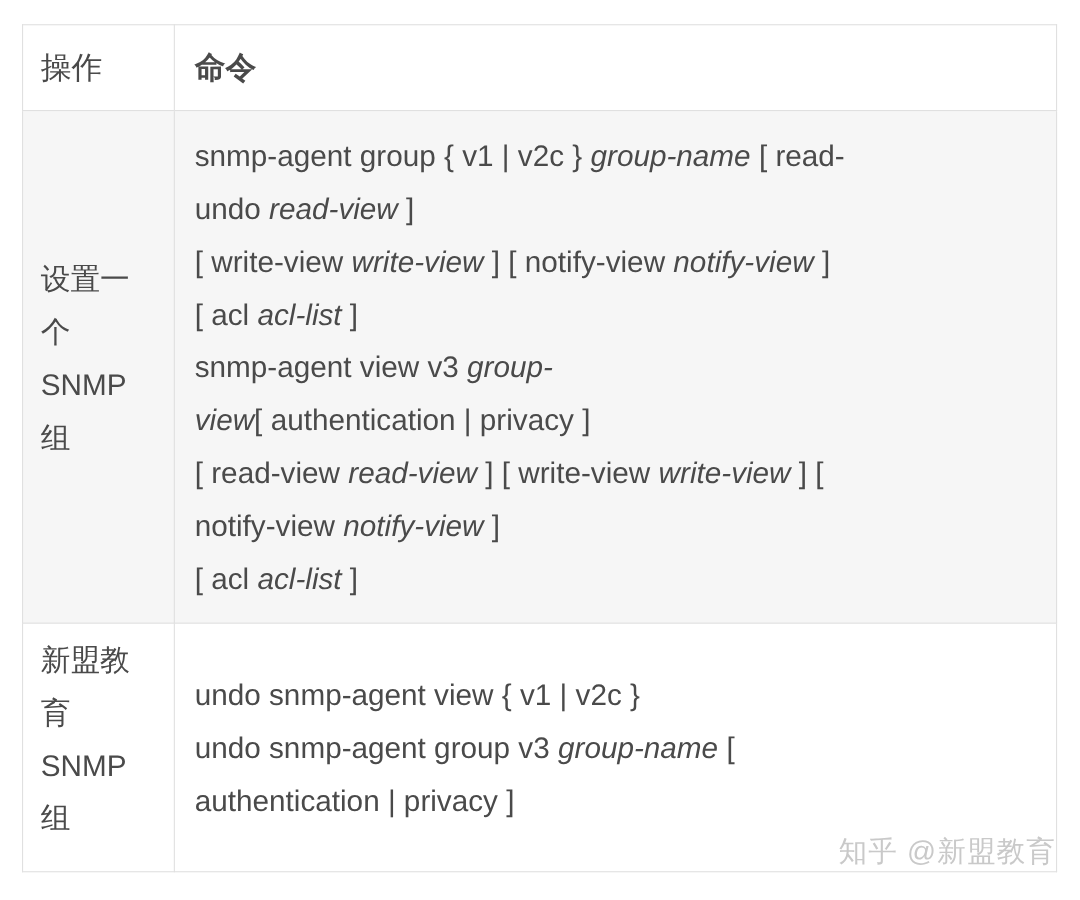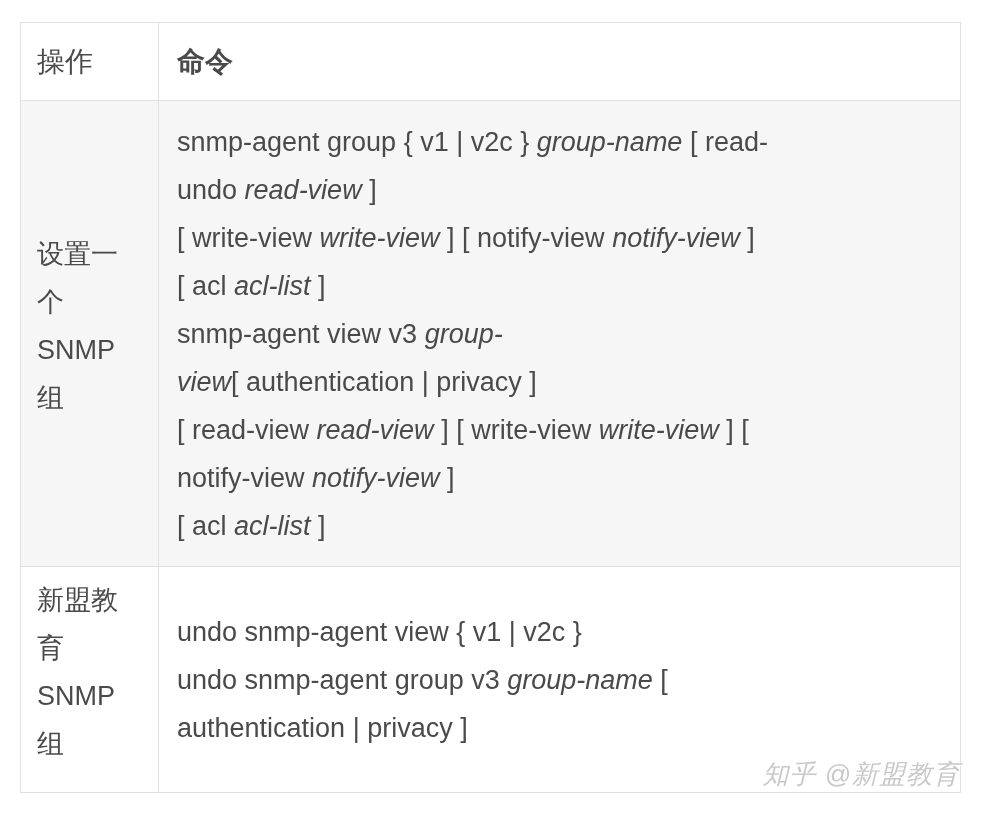--- a/index.html
+++ b/index.html
@@ -57,21 +57,20 @@
   .cmd-line b{font-weight:normal;}
   .cmd-line i{}
   .watermark{
     position:absolute;
     right:22px;
     bottom:26px;
     font-size:26px;
     color:var(--watermark);
     text-shadow:1px 1px 0 #ffffff;
     letter-spacing:1px;
-    font-style:italic;
   }
 </style>
 </head>
 <body>
 
 <table class="cmd-table">
   <colgroup>
     <col class="col-op-w">
     <col>
   </colgroup>

